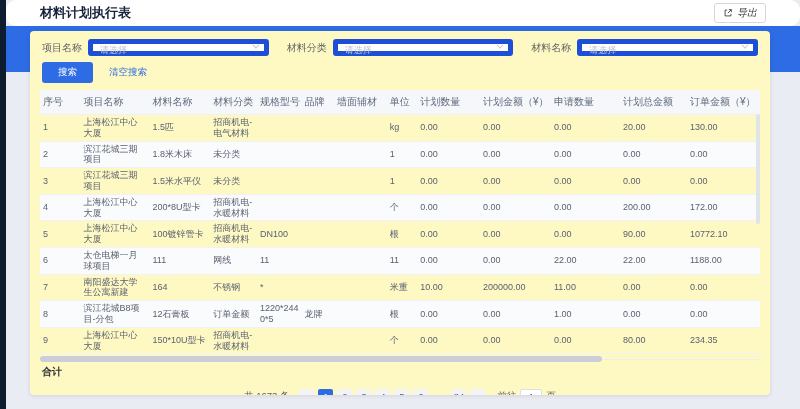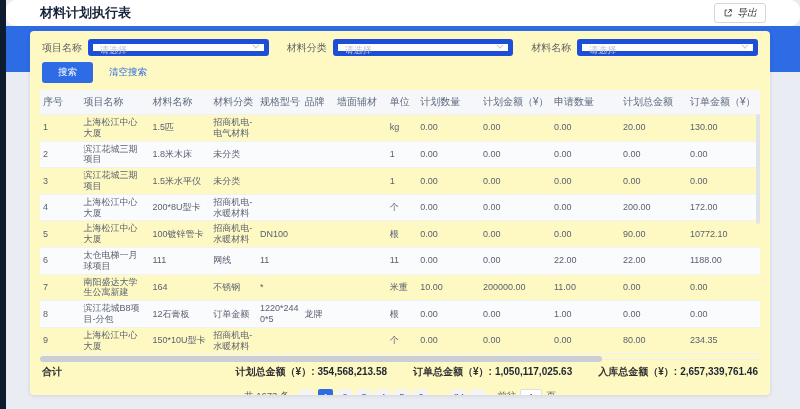--- a/index.html
+++ b/index.html
@@ -285,31 +285,20 @@
     </table>
     <div class="vscroll-thumb"></div>
   </div>
 
   <div class="hscroll">
       <div class="hthumb"></div>
     </div>
 
   <div class="summary">
     <span class="sum-label">合计</span>
-    <div class="sum-items">
-      <span class="sum-pair">
-        <span class="lab">计划总金额（¥）:</span><span class="val">354,568,213.58</span>
-      </span>
-      <span class="sum-pair">
-        <span class="lab">订单总金额（¥）:</span><span class="val">1,050,117,025.63</span>
-      </span>
-      <span class="sum-pair">
-        <span class="lab">入库总金额（¥）:</span><span class="val">2,657,339,761.46</span>
-      </span>
-    </div>
   </div>
 
   <div class="pagination">
     <span class="pg-total">共 1673 条</span>
     <span class="pg arrow">‹</span>
     <span class="pg-pages">
         <span class="pg active">1</span>
         <span class="pg">2</span>
         <span class="pg">3</span>
         <span class="pg">4</span>

